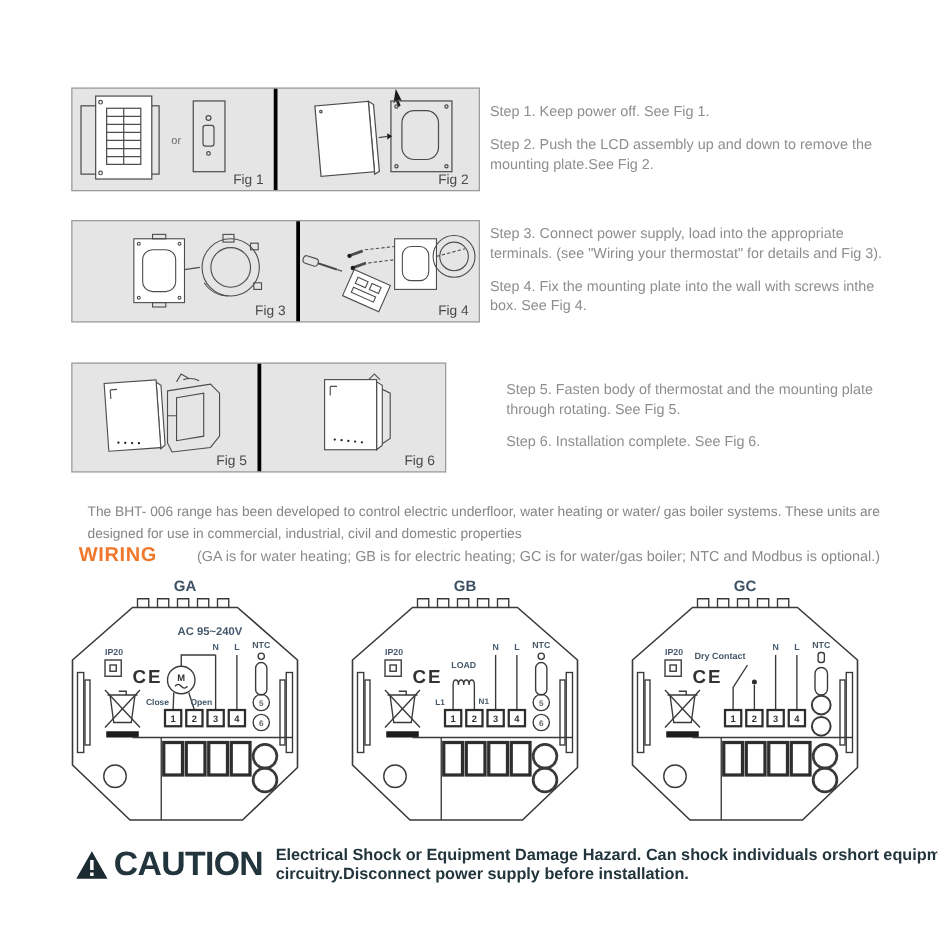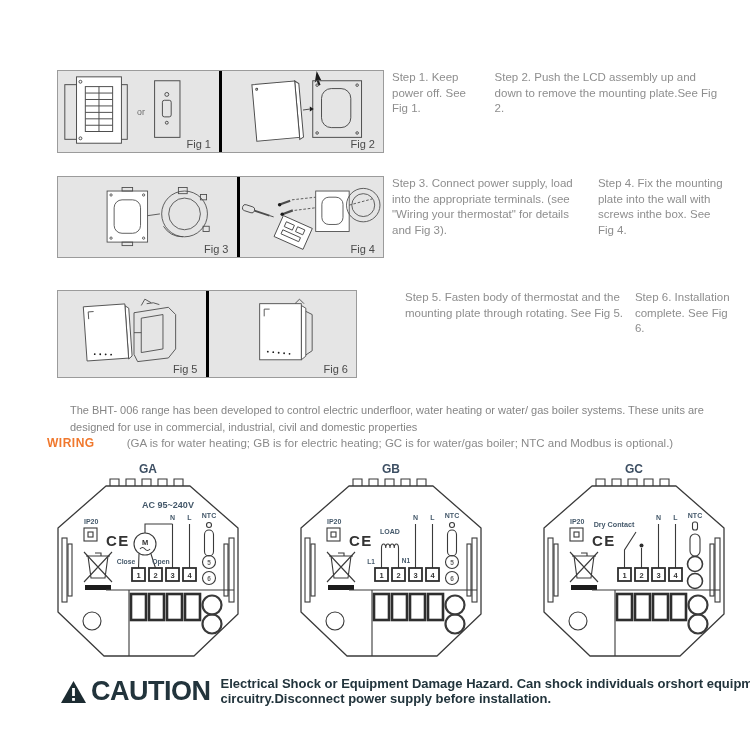--- a/index.html
+++ b/index.html
@@ -6,37 +6,37 @@
   .page{position:relative;width:750px;height:750px;background:#fff;overflow:hidden;
         font-family:"Liberation Sans","DejaVu Sans",sans-serif;}
 
   
   .inst-row{position:absolute;left:57px;display:flex;}
   .figbox{display:flex;border:1px solid #9b9b9b;background:#e5e5e5;box-sizing:border-box;}
   .figcell{position:relative;width:163px;}
   .figcell + .figcell{border-left:3px solid #000000;}
   .figcell svg{display:block;width:100%;height:100%;}
   .figlabel{position:absolute;right:8px;bottom:2px;font-size:11px;color:#4a4a4a;}
-  .steps{margin-left:8px;width:332px;display:flex;flex-direction:row;justify-content:center;
+  .steps{margin-left:8px;width:332px;display:flex;flex-direction:column;justify-content:center;
          gap:11px;color:#8e8e8e;font-size:11.5px;line-height:1.35;}
   .steps p{margin:0;}
 
   .fig-line{stroke:#4c4c4c;stroke-width:1;fill:none;}
   .fig-fill{fill:#fff;stroke:#4c4c4c;stroke-width:1;}
   .fig-dark{fill:#1c1c1c;stroke:none;}
   .fig-txt{fill:#6a6a6a;font-size:9px;}
 
   
   .descr{position:absolute;left:70px;top:391px;width:660px;font-size:11px;color:#858585;line-height:1.55;}
   .wiring-head{position:absolute;left:47px;top:436px;display:flex;align-items:baseline;}
-  .wiring-title{font-size:12px;font-weight:bold;letter-spacing:.5px;}
+  .wiring-title{font-size:16px;font-weight:bold;letter-spacing:.5px;margin-left:16px;}
   .wiring-sub{margin-left:32px;font-size:11.5px;color:#8a8a8a;}
 
   
-  .diagrams{position:absolute;left:48px;top:460px;display:flex;gap:43px;}
+  .diagrams{position:absolute;left:48px;top:460px;display:flex;gap:24px;}
   .diagram svg{display:block;}
   .dt{fill:#3d4f63;font-size:12px;font-weight:bold;}
   .dl{stroke:#3a3a3a;stroke-width:1.3;fill:none;stroke-linejoin:round;}
   .dl2{stroke:#3a3a3a;stroke-width:1.1;fill:none;}
   .dlb{stroke:#2e2e2e;stroke-width:1.8;fill:#fff;}
   .dlh{stroke:#2e2e2e;stroke-width:2.6;fill:none;}
   .lbl{fill:#44586a;font-weight:bold;}
   .num{fill:#333;font-size:7.5px;font-weight:bold;}
   .num2{fill:#666;font-size:6.5px;font-weight:bold;}
   .cemark{fill:#333;font-size:15px;font-weight:bold;letter-spacing:1.5px;}

